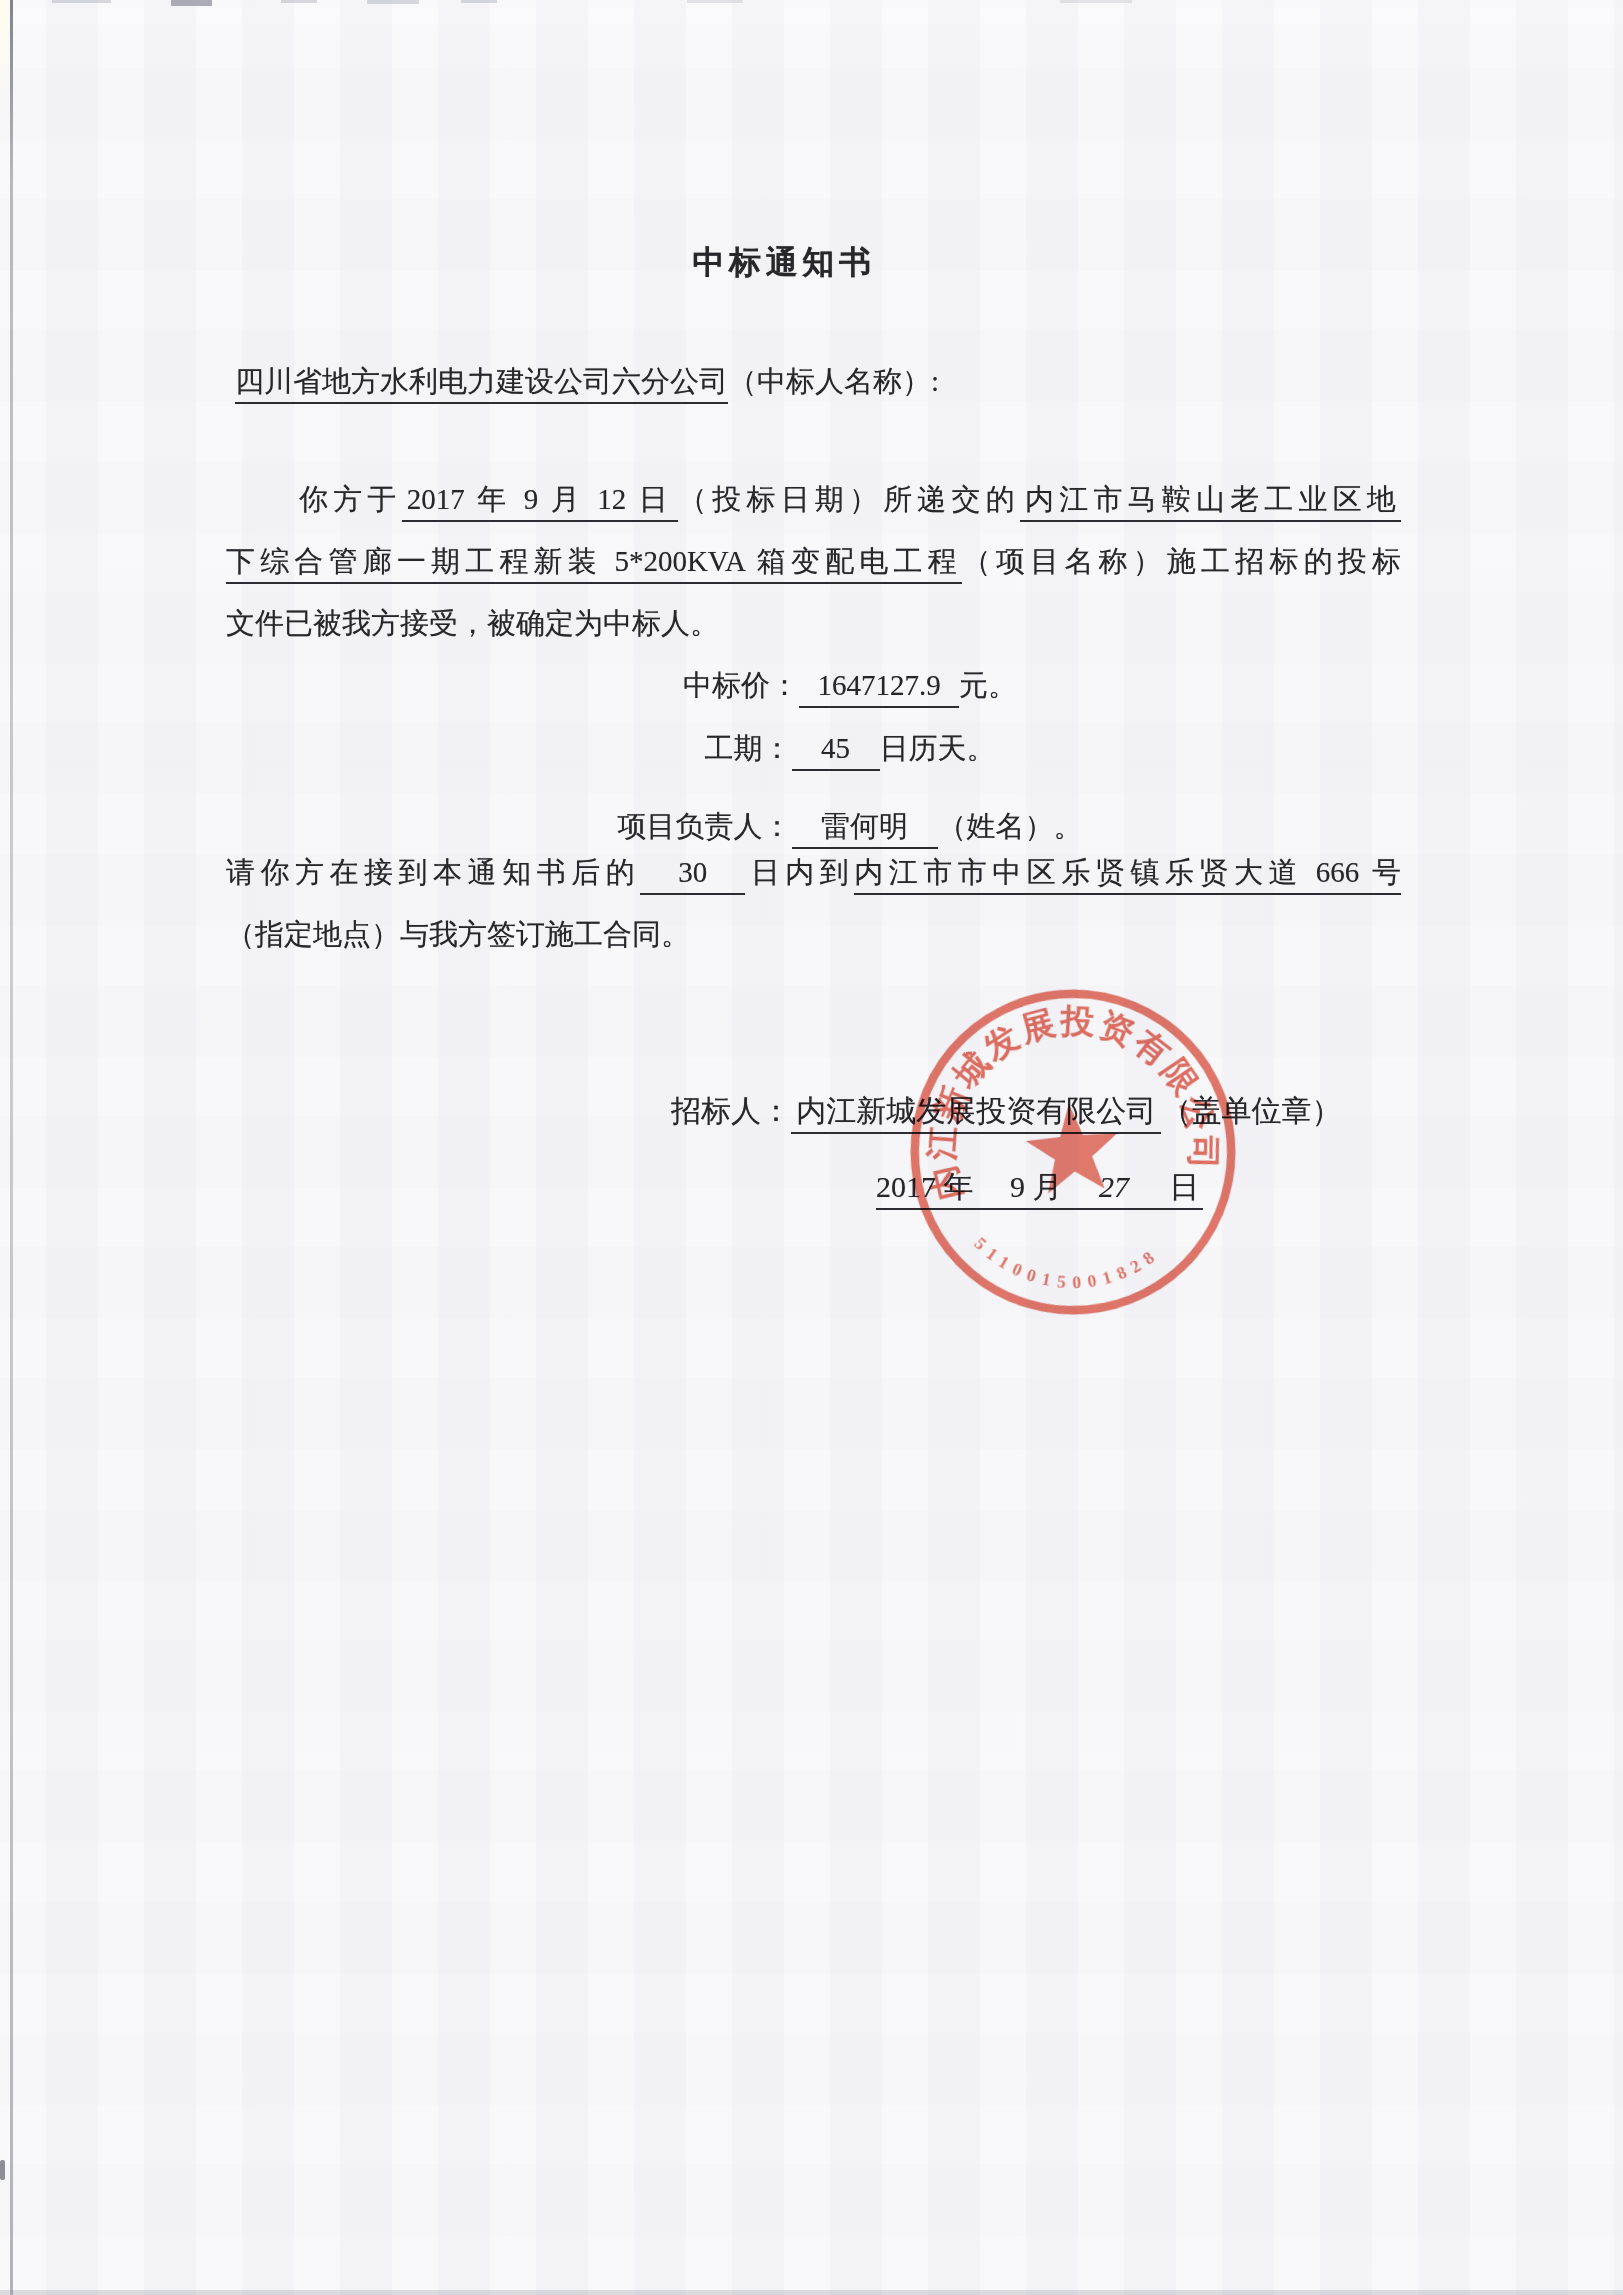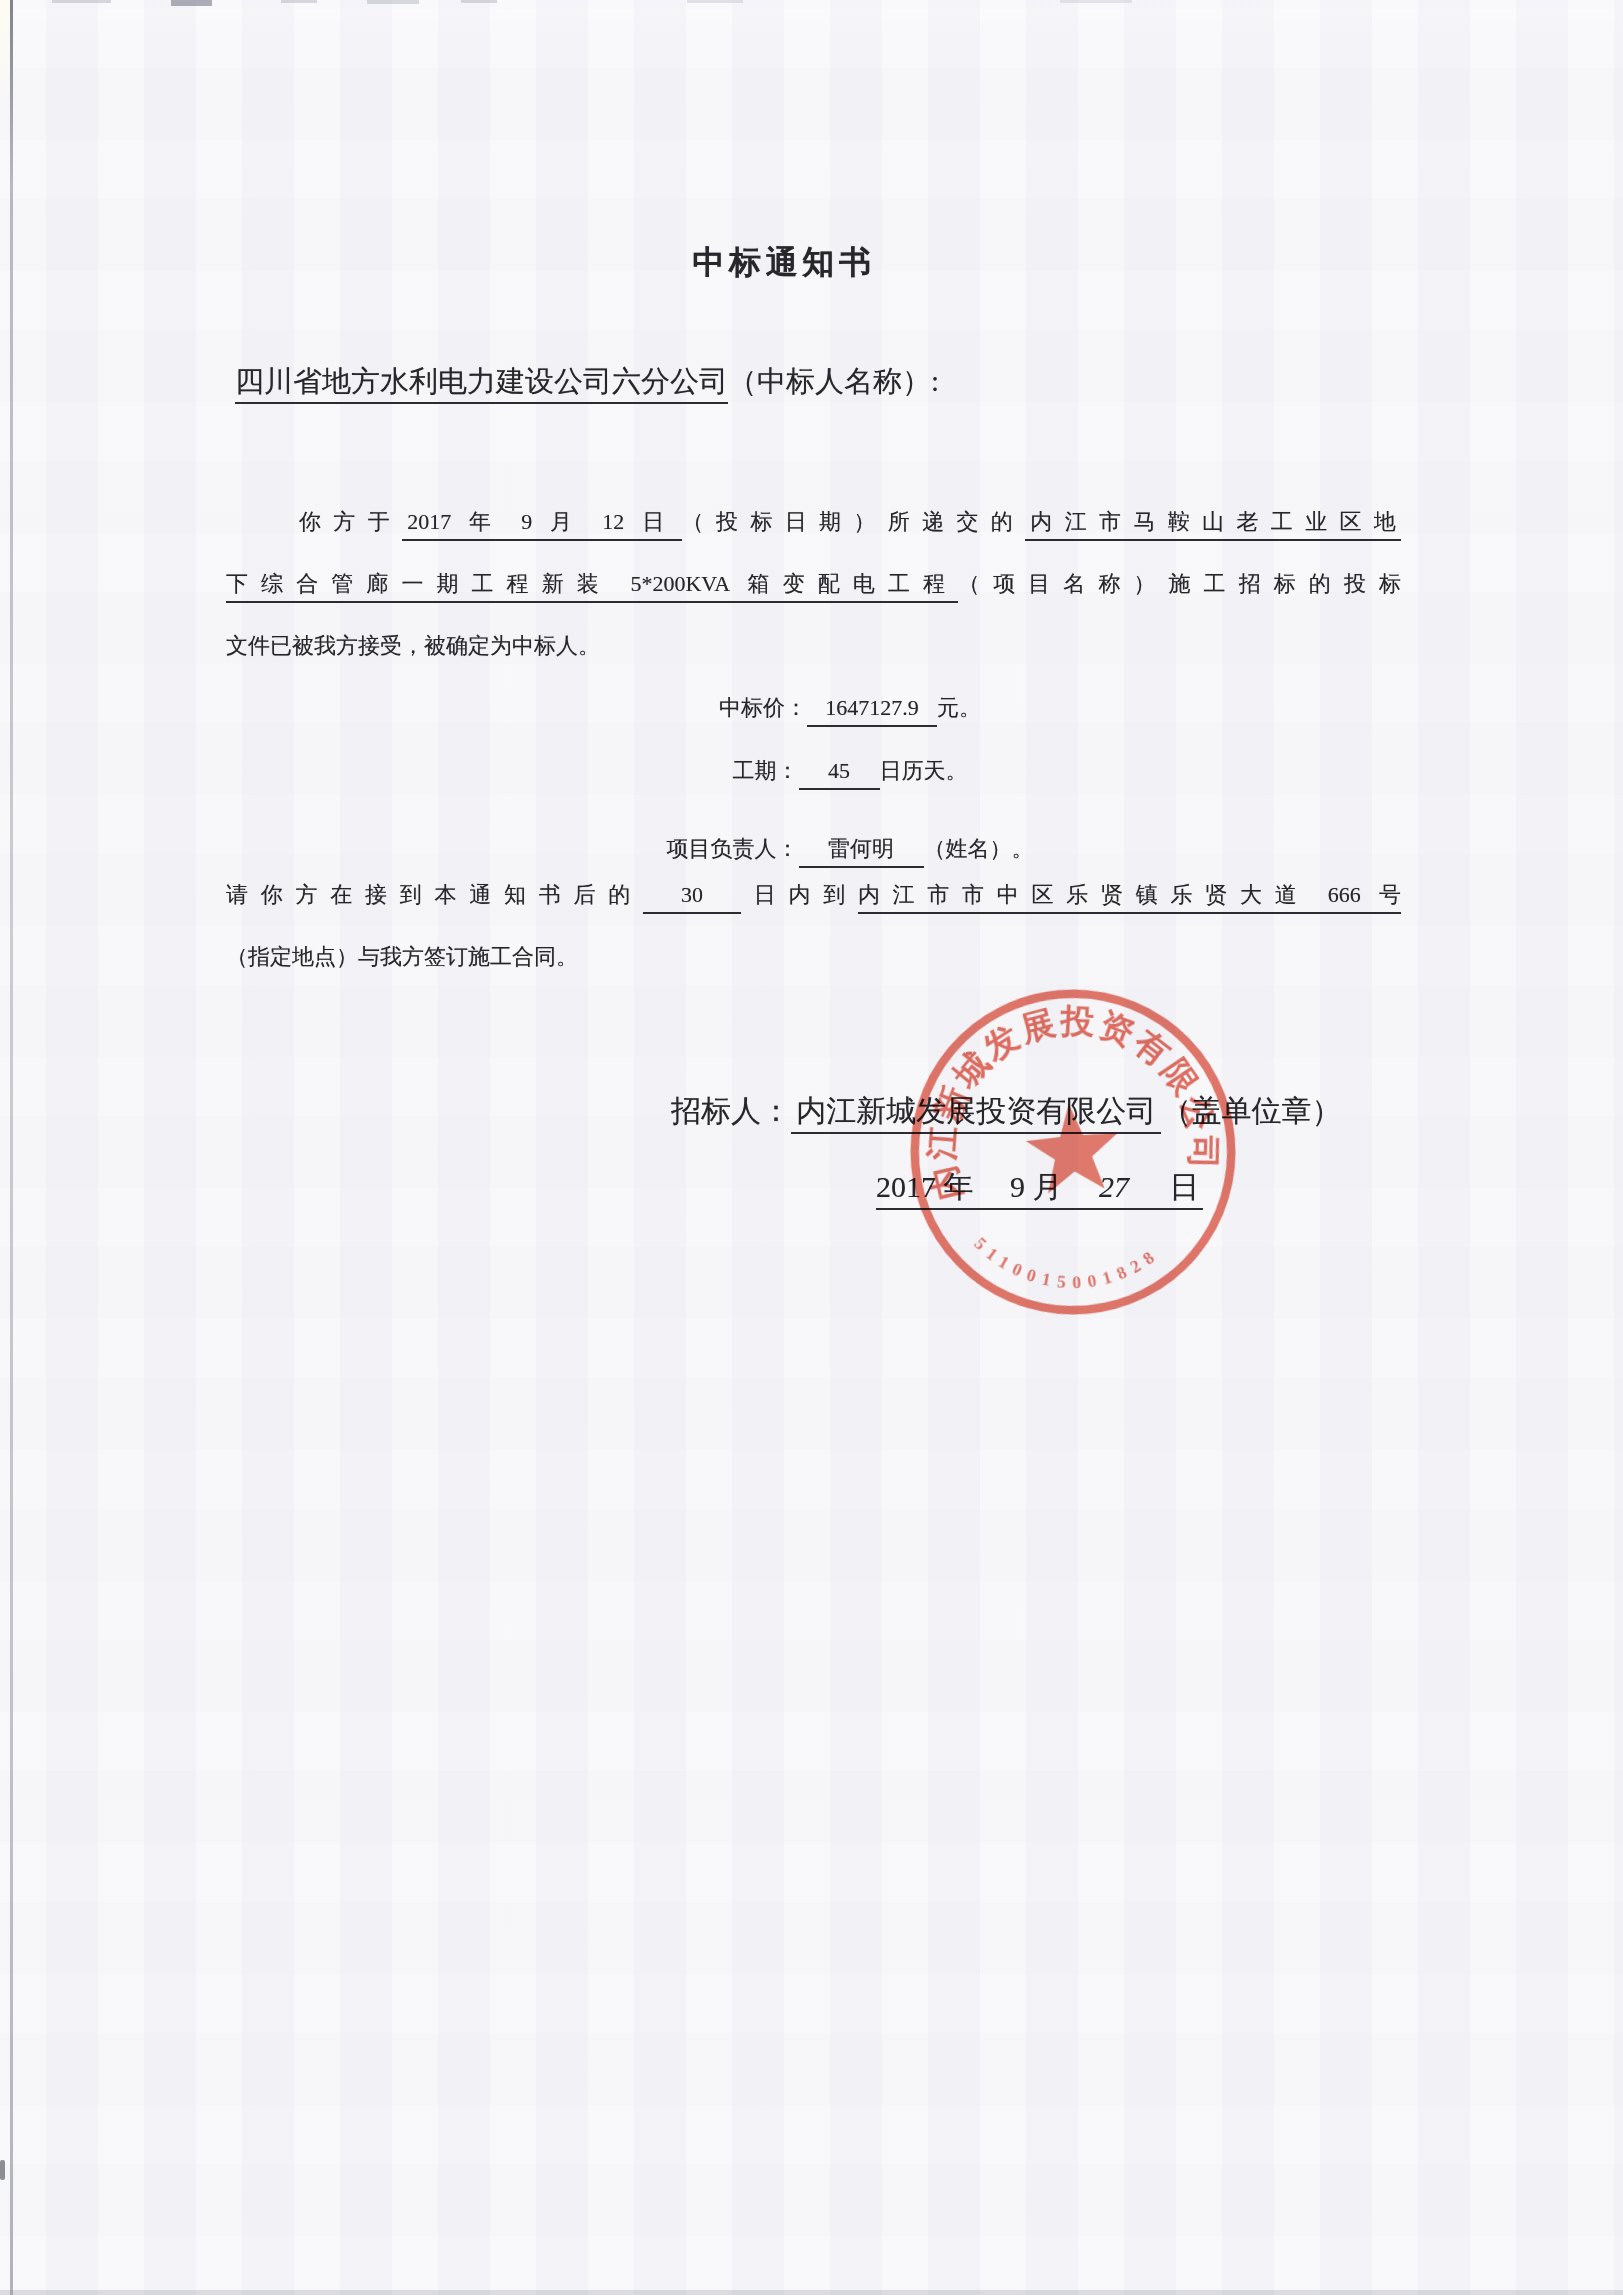--- a/index.html
+++ b/index.html
@@ -60,23 +60,22 @@
 
   
   .doc-title {
     position: absolute; top: 241px; left: 0; width: 1623px;
     text-align: center; font-size: 32px; letter-spacing: 4.6px;
     font-weight: 600; transform: translateX(-27.5px);
     text-shadow: 0 0 0.7px rgba(38,38,43,0.55);
   }
   .tline {
     position: absolute; left: 226px; width: 1175px;
-    font-size: 22px; line-height: 42px;
+    font-size: 29px; line-height: 42px;
     text-shadow: 0 0 0.7px rgba(38,38,43,0.45);
-    margin-top: 23px;
   }
   .tline.just { text-align: justify; text-align-last: justify; }
   .tline.ind  { left: 299px; width: 1102px; text-align: center; }
   .u {
     border-bottom: 2.6px solid #2c2c32;
     padding-bottom: 4.6px;
   }
   .u.pad-s  { padding-left: 5.2px;  padding-right: 5.2px; }
   .u.pad-m  { padding-left: 18.3px; padding-right: 18.3px; }
   .u.pad-l  { padding-left: 29.5px; padding-right: 29.5px; }

